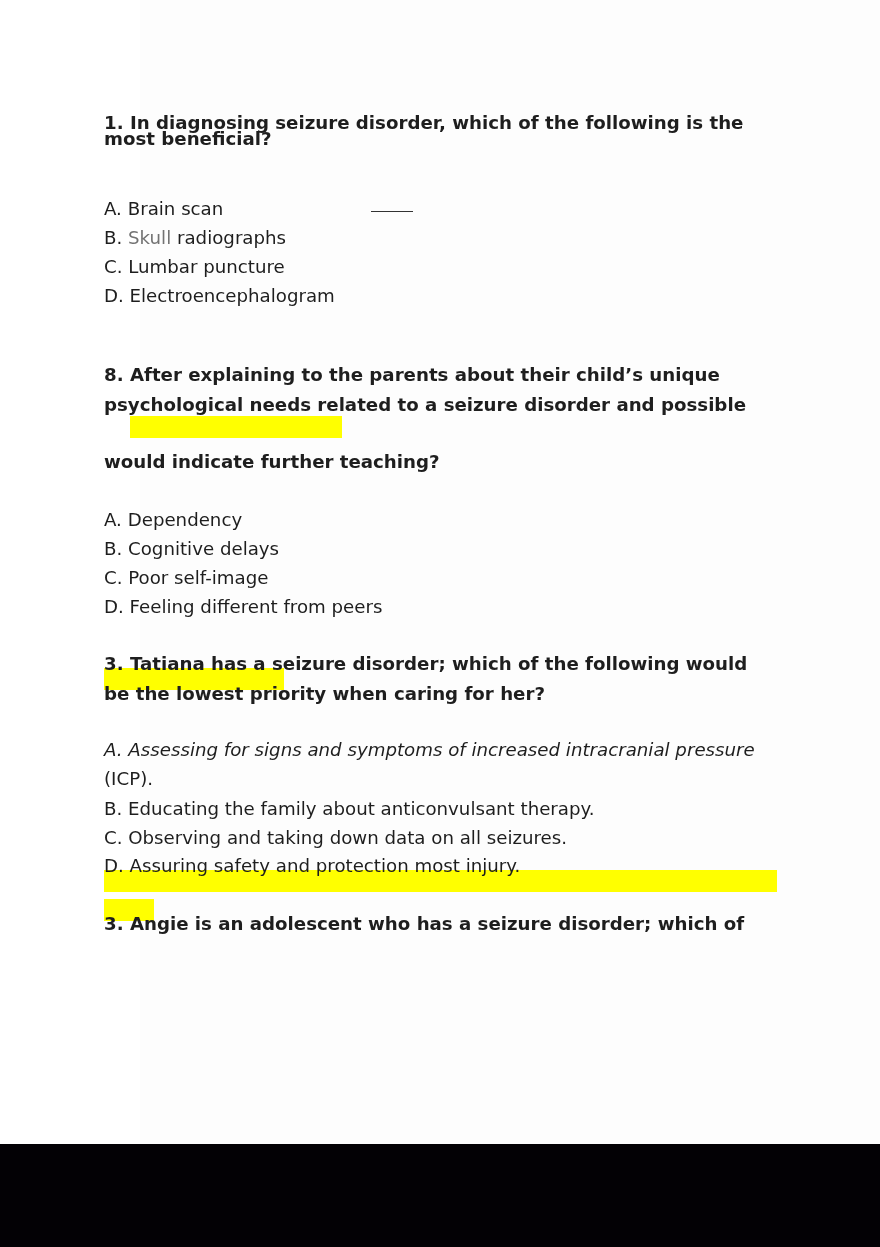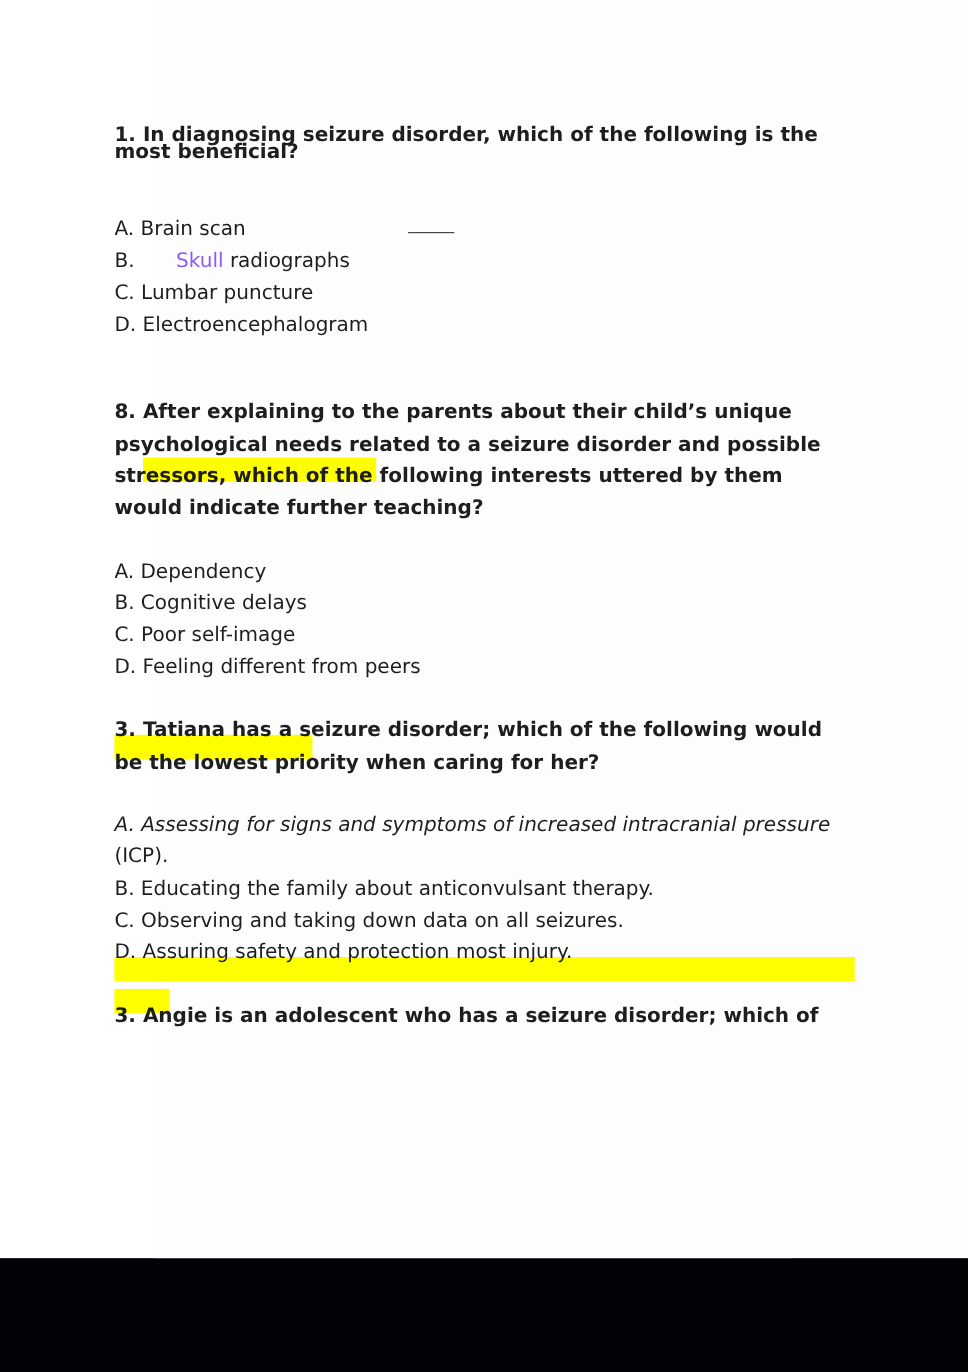--- a/index.html
+++ b/index.html
@@ -3,21 +3,21 @@
   <meta charset="utf-8">
   <style>
     html, body { margin:0; padding:0; }
     body { width:880px; height:1247px; position:relative; background:#000; overflow:hidden;
       font-family:"DejaVu Sans", sans-serif; color:#1e1e1e; }
     .page { position:absolute; left:0; top:0; width:720px; height:1144px; background:#fff; }
     .page-inner { position:absolute; left:140px; top:0; width:740px; height:1144px; background:#fdfdfd; }
     .hl { position:absolute; background:#ffff00; }
     .txt { position:absolute; left:104px; font-size:18.2px; white-space:nowrap; line-height:29px; }
     .b { font-weight:bold; }
-    .link { color:#8b5cf6;margin-left:32px; }
+    .link { color:#737373; }
     .rule { position:absolute; left:371px; top:211px; width:42px; height:1px; background:#333; }
     .bottom { position:absolute; left:0; top:1144px; width:880px; height:103px; background:#030105; }
   </style>
 </head>
 <body>
 
 <div class="page">
   <div class="page-inner"></div>
 
   <div class="hl" style="left:130px;top:416px;width:212px;height:22px;"></div>
@@ -30,21 +30,20 @@
   <div class="txt" style="top:194px;">A. Brain scan</div>
   <div class="rule"></div>
   <div class="txt" style="top:223px;">
     <span>B. </span><span class="link">Skull</span><span> radiographs</span>
   </div>
   <div class="txt" style="top:252px;">C. Lumbar puncture</div>
   <div class="txt" style="top:281px;">D. Electroencephalogram</div>
 
   <div class="txt b" style="top:360px;">8. After explaining to the parents about their child’s unique</div>
   <div class="txt b" style="top:390px;">psychological needs related to a seizure disorder and possible</div>
-  <div class="txt b" style="top:418px;">stressors, which of the following interests uttered by them</div>
   <div class="txt b" style="top:447px;">would indicate further teaching?</div>
   <div class="txt" style="top:505px;">A. Dependency</div>
   <div class="txt" style="top:534px;">B. Cognitive delays</div>
   <div class="txt" style="top:563px;">C. Poor self-image</div>
   <div class="txt" style="top:592px;">D. Feeling different from peers</div>
 
   <div class="txt b" style="top:649px;">3. Tatiana has a seizure disorder; which of the following would</div>
   <div class="txt b" style="top:679px;">be the lowest priority when caring for her?</div>
   <div class="txt" style="top:735px;font-style:italic;">A. Assessing for signs and symptoms of increased intracranial pressure</div>
   <div class="txt" style="top:764px;">(ICP).</div>

